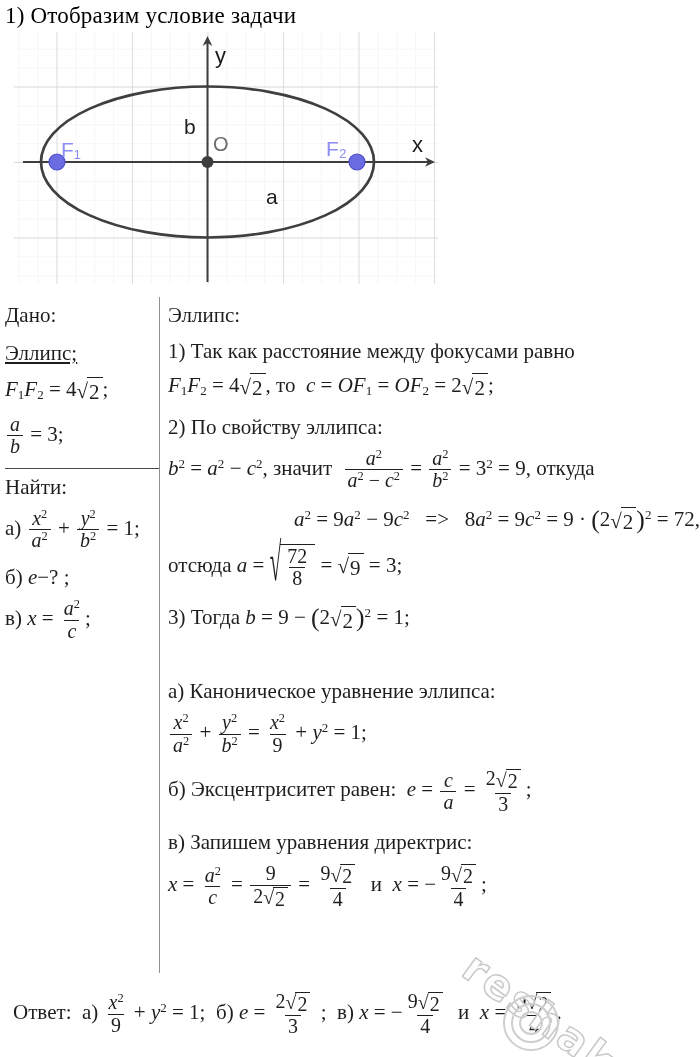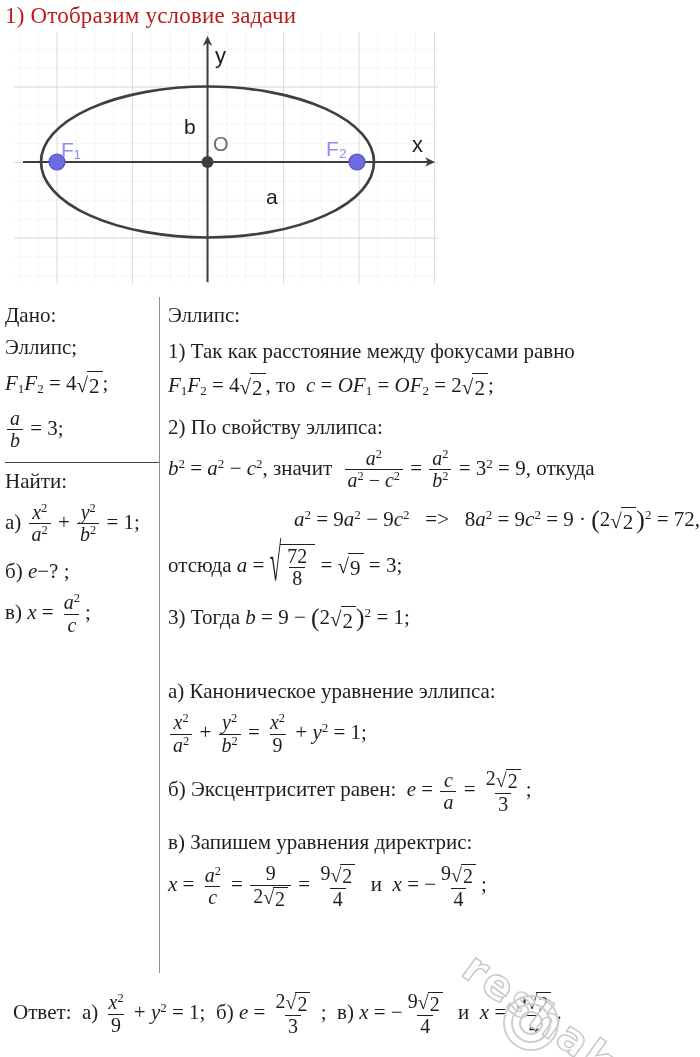--- a/index.html
+++ b/index.html
@@ -3,33 +3,33 @@
 <meta charset="utf-8">
 <style>
   html,body{margin:0;padding:0;}
   body{
     width:700px;height:1057px;position:relative;overflow:hidden;
     background:#ffffff;color:#1e1e1e;
     font-family:"Liberation Serif","DejaVu Serif",serif;
   }
   .title{
     margin:0;padding:3px 0 0 5px;font-size:23px;font-weight:normal;
-    color:#b91c1c;letter-spacing:0.2px;
+    color:#000000;letter-spacing:0.2px;
   }
   .graph-wrap{margin:3px 0 0 14px;width:424px;height:252px;}
   
   .columns{display:flex;margin-top:13px;min-height:676px;align-items:stretch;}
   .col-left{width:154px;padding:6px 0 0 5px;border-right:1.6px solid #8f8f8f;flex:none;}
   .col-right{flex:1;padding:6px 0 0 8px;}
   .sec-label{font-size:21px;margin:0;}
   .mline{font-size:21px;white-space:nowrap;line-height:1.25;}
   .mline span{white-space:pre-wrap;}
   .hrule{border:none;border-top:1.6px solid #4a4a4a;margin:10px 0 6px 0;width:100%;}
   
-  .l1{margin-top:6px;} .l2{margin-top:10px;} .l3{margin-top:8px;}
+  .l1{margin-top:12px;text-decoration:underline;} .l2{margin-top:10px;} .l3{margin-top:8px;}
   .f1{margin-top:8px;} .f2{margin-top:12px;} .f3{margin-top:8px;}
   .r1{margin-top:10px;} .r2{margin-top:8px;} .r3{margin-top:12px;}
   .r4{margin-top:8px;}  .r5{margin-top:12px;text-align:right;} .r6{margin-top:8px;}
   .r7{margin-top:12px;} .r8{margin-top:44px;} .r9{margin-top:8px;}
   .r10{margin-top:12px;}.r11{margin-top:14px;}.r12{margin-top:8px;}
   .answer{margin-top:18px;padding-left:13px;font-size:21px;}
   
   .mi{font-style:italic;}
   .mt{font-style:normal;}
   .msup{font-size:0.62em;vertical-align:0.55em;font-style:normal;}

